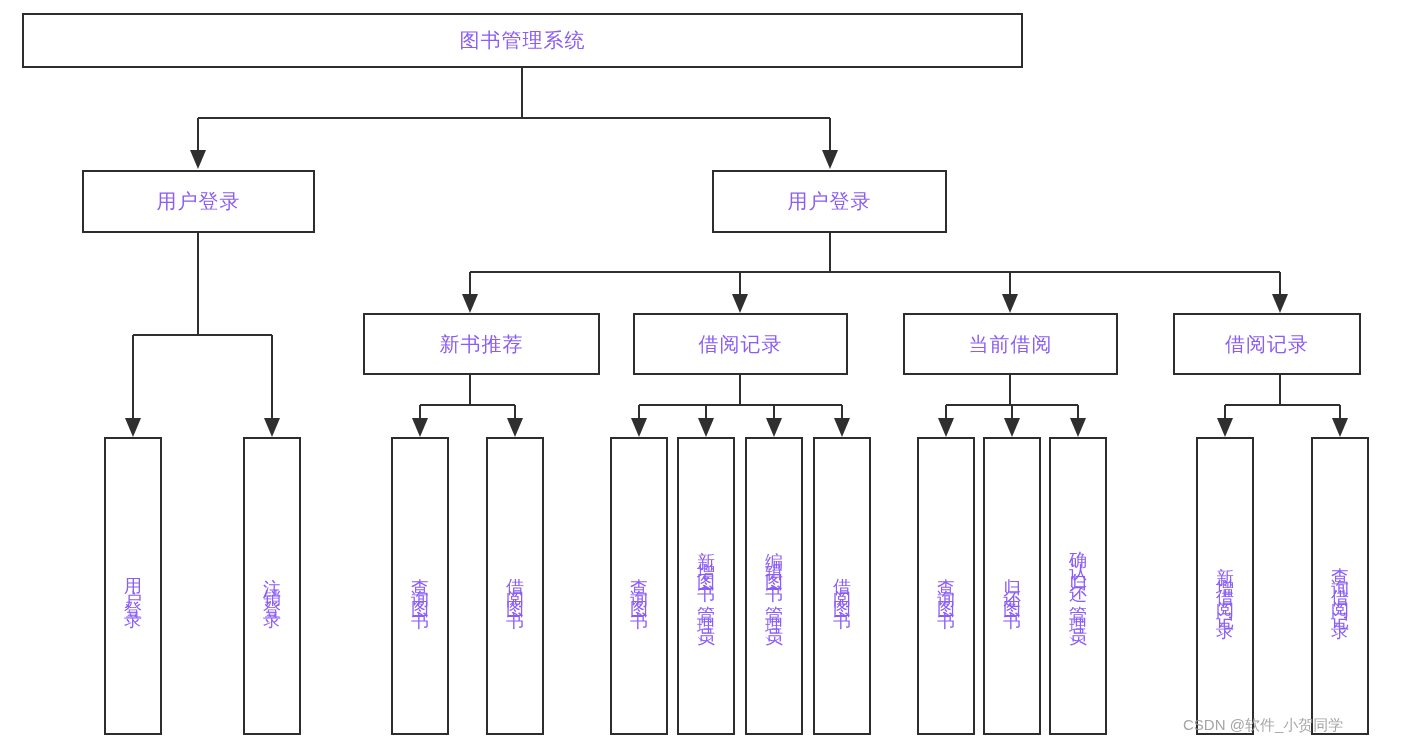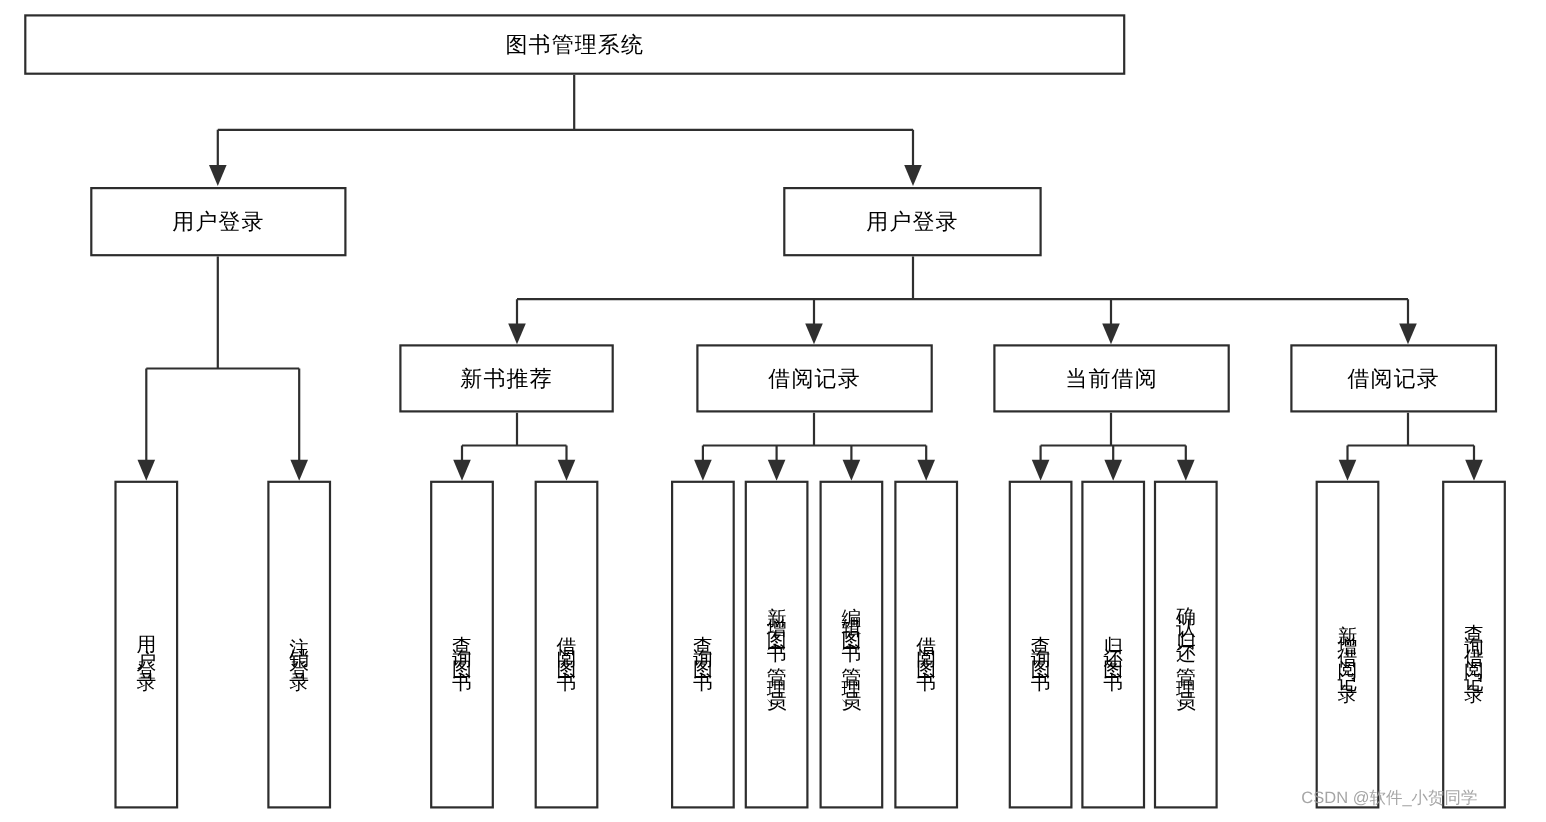--- a/index.html
+++ b/index.html
@@ -21,21 +21,21 @@
     top: 0;
     width: 1405px;
     height: 747px;
     pointer-events: none;
   }
   .box {
     position: absolute;
     box-sizing: border-box;
     background: #ffffff;
     border: 2px solid #2d2d2d;
-    color: #000000;
+    color: #8b5cf6;
     display: flex;
     align-items: center;
     justify-content: center;
     font-size: 20px;
     letter-spacing: 1px;
     text-align: right;
   }
   .vbox {
     writing-mode: vertical-rl;
     text-orientation: mixed;
@@ -105,21 +105,21 @@
       <polygon points="1217,418 1233,418 1225,437" fill="#2f2f2f"></polygon>
       <polygon points="1332,418 1348,418 1340,437" fill="#2f2f2f"></polygon>
     </g>
   </svg>
 
   <div class="box" style="left:22px; top:13px; width:1001px; height:55px;">图书管理系统</div>
 
   <div class="box" style="left:82px; top:170px; width:233px; height:63px;">用户登录</div>
   <div class="box" style="left:712px; top:170px; width:235px; height:63px;">用户登录</div>
 
-  <div class="box" style="left:363px; top:313px; width:195px; height:62px;">新书推荐</div>
+  <div class="box" style="left:363px; top:313px; width:237px; height:62px;">新书推荐</div>
   <div class="box" style="left:633px; top:313px; width:215px; height:62px;">借阅记录</div>
   <div class="box" style="left:903px; top:313px; width:215px; height:62px;">当前借阅</div>
   <div class="box" style="left:1173px; top:313px; width:188px; height:62px;">借阅记录</div>
 
   <div class="box vbox" style="left:104px; top:437px; width:58px; height:298px;">用户登录</div>
   <div class="box vbox" style="left:243px; top:437px; width:58px; height:298px;">注销登录</div>
 
   <div class="box vbox" style="left:391px; top:437px; width:58px; height:298px;">查询图书</div>
   <div class="box vbox" style="left:486px; top:437px; width:58px; height:298px;">借阅图书</div>
 

